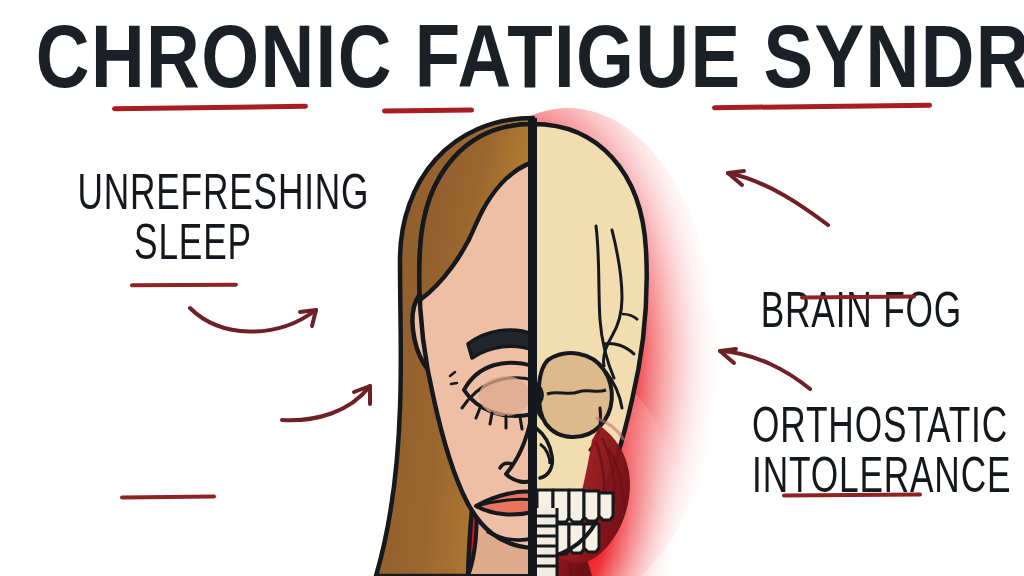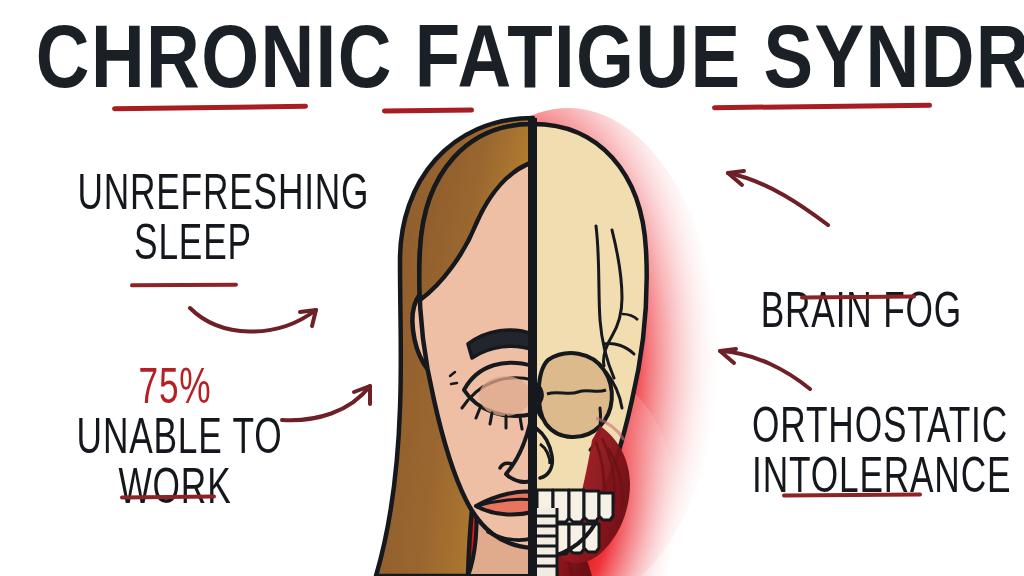--- a/index.html
+++ b/index.html
@@ -266,25 +266,20 @@
     <span class="line">UNREFRESHING</span>
     <span class="line">SLEEP</span>
   </div>
   <div class="label-underline" id="lu-sleep"></div>
 
   <svg class="arrow-svg" id="arrow-sleep" width="160" height="60" viewBox="0 0 160 60">
     <path d="M4,20 C34,50 90,52 130,22" fill="none" stroke="#6d2026" stroke-width="4" stroke-linecap="round"></path>
     <path d="M130,22 L114,24 M130,22 L126,38" fill="none" stroke="#6d2026" stroke-width="4" stroke-linecap="round"></path>
   </svg>
 
-  <div class="anno left" id="lbl-work">
-    <span class="line red">75%</span>
-    <span class="line">UNABLE TO</span>
-    <span class="line">WORK</span>
-  </div>
   <div class="label-underline" id="lu-work"></div>
 
   <svg class="arrow-svg" id="arrow-work" width="110" height="60" viewBox="0 0 110 60">
     <path d="M4,42 C38,44 72,34 92,8" fill="none" stroke="#6d2026" stroke-width="4" stroke-linecap="round"></path>
     <path d="M92,8 L76,14 M92,8 L92,26" fill="none" stroke="#6d2026" stroke-width="4" stroke-linecap="round"></path>
   </svg>
 
   <div class="anno right" id="lbl-brainfog">
     <span class="line">BRAIN FOG</span>
   </div>

